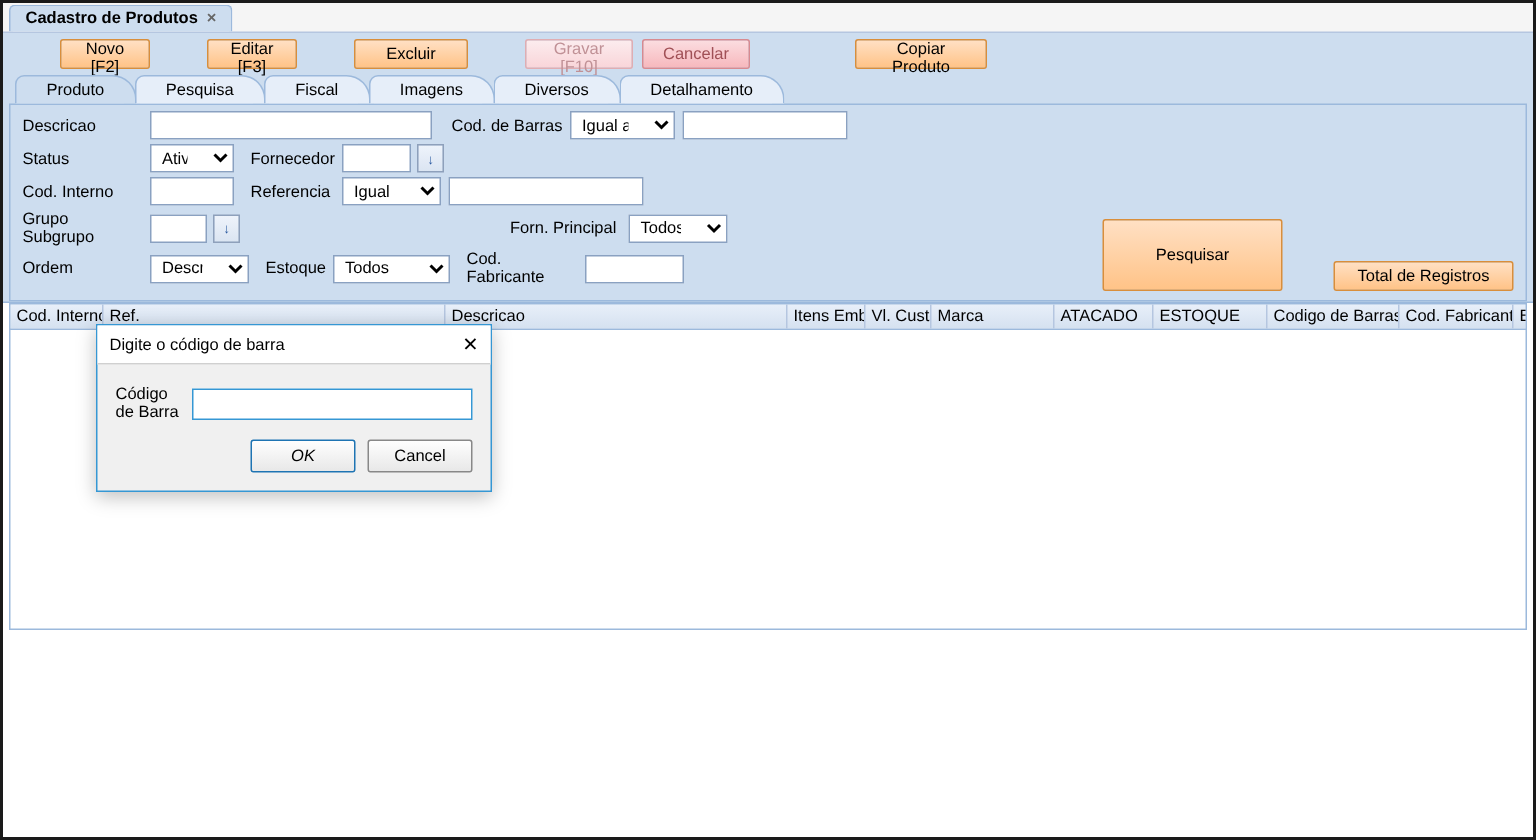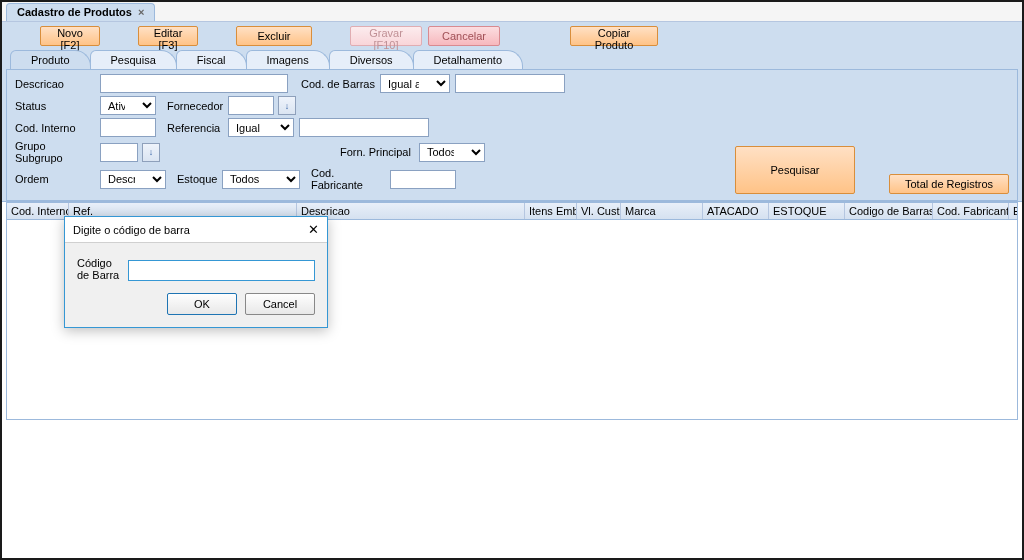--- a/index.html
+++ b/index.html
@@ -190,38 +190,38 @@
     background: #fff;
   }
   .modal-close {
     cursor: pointer;
     font-family: Arial;
     font-size: 13px;
   }
   .modal-body {
     padding: 14px 12px 6px 12px;
     display: flex;
-    align-items: flex-end;
+    align-items: center;
     gap: 6px;
   }
   .modal-input {
     flex: 1;
     height: 21px;
     border: 1px solid #3597d4;
     background: #fff;
     padding: 0 4px;
   }
   .modal-buttons {
     display: flex;
     justify-content: flex-end;
     gap: 8px;
     padding: 6px 12px 12px 12px;
   }
   .modal-buttons .btn { width: 70px; height: 22px; }
-  .modal-buttons .btn.primary { border: 1px solid #1e74b3; }
+  .modal-buttons .btn.primary { border: 1px solid #1e74b3; font-style: italic; }
 </style>
 </head>
 <body>
 
 <div class="app-frame">
 
   <div class="page-tab-bar">
     <div class="page-tab">
       <span>Cadastro de Produtos</span>
       <span class="close-x">×</span>

